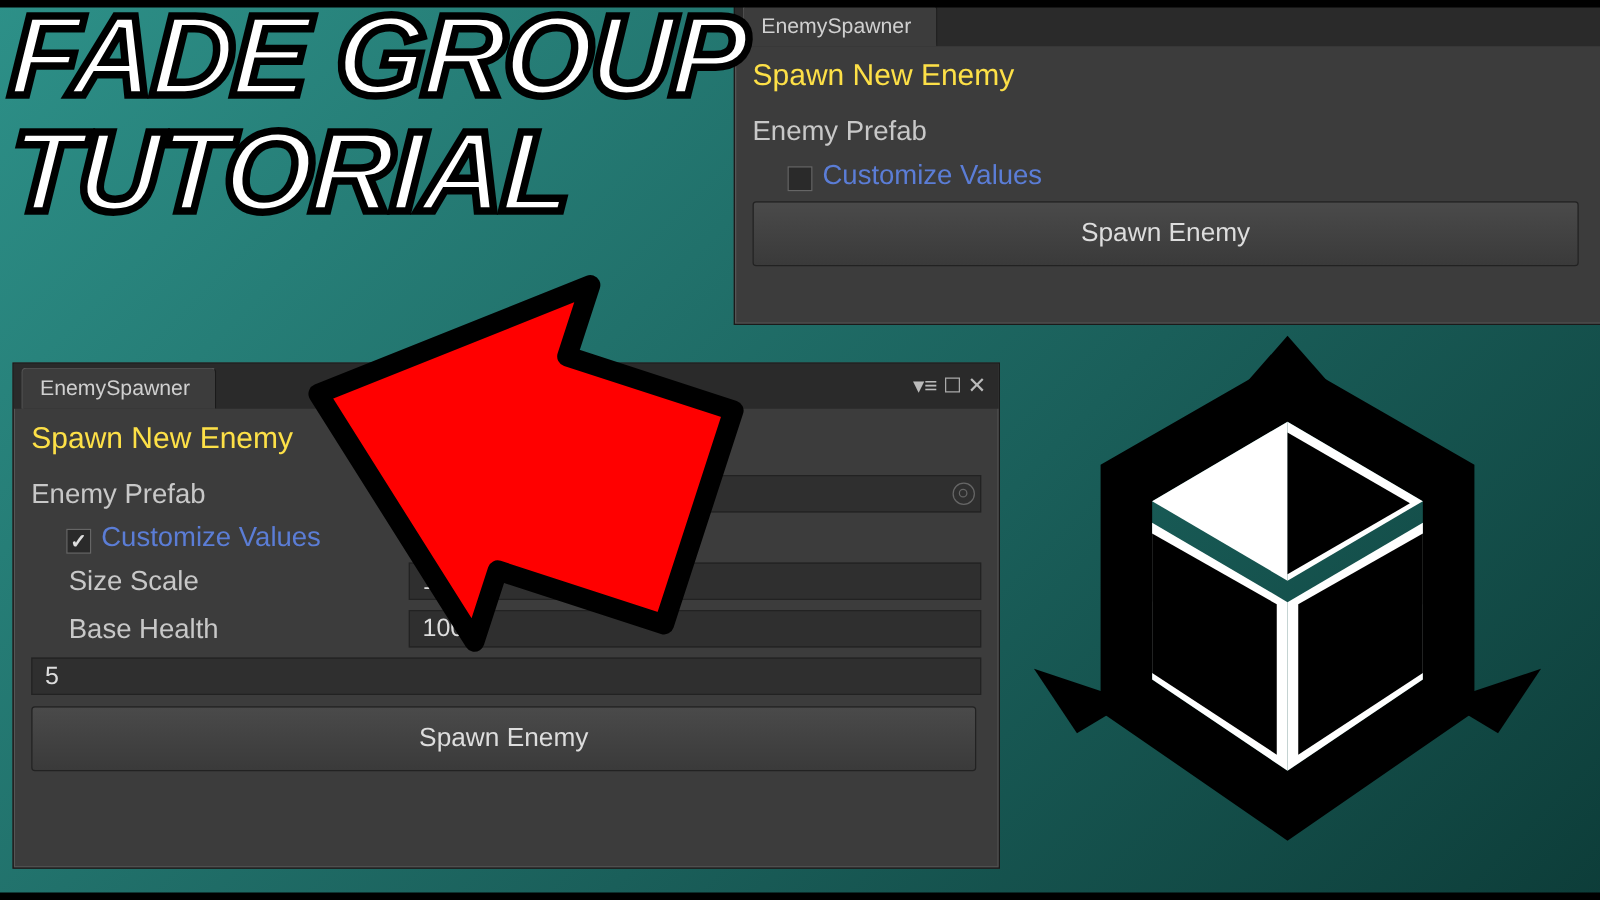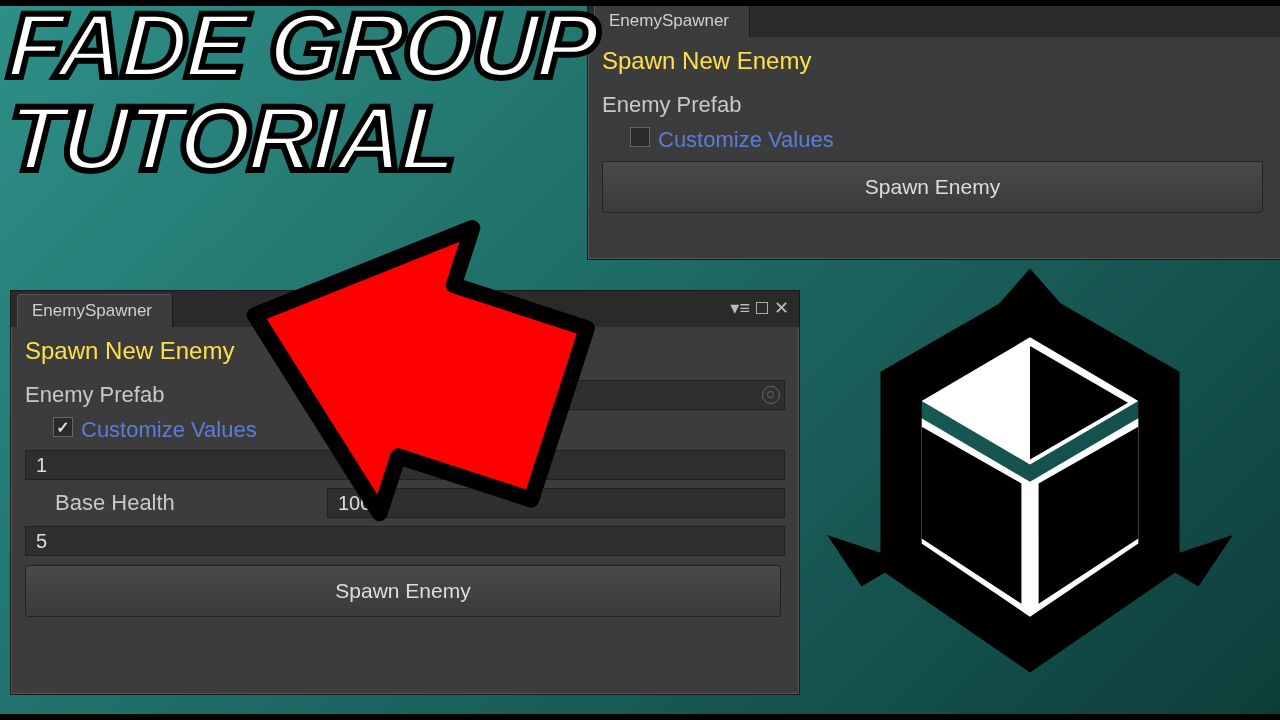--- a/index.html
+++ b/index.html
@@ -169,21 +169,21 @@
   }
   .checkbox.checked::after {
     content: "✓";
     color: #ddd;
     font-size: 16px;
     font-weight: bold;
   }
 
   .cust-row {
     display: flex;
-    align-items: flex-start;
+    align-items: flex-end;
     margin-bottom: 6px;
     padding-left: 28px;
   }
   .cust-label {
     color: #5b7dd6;
     font-size: 22px;
   }
 
   .spawn-btn {
     margin-top: 8px;
@@ -277,20 +277,21 @@
         <span class="object-picker"></span>
       </div>
     </div>
 
     <div class="cust-row">
       <div class="checkbox checked"></div>
       <div class="cust-label">Customize Values</div>
     </div>
 
     <div class="field-row">
+      <div class="field-label indent">Size Scale</div>
       <input class="num-field" value="1" style="">
     </div>
     <div class="field-row">
       <div class="field-label indent">Base Health</div>
       <input class="num-field" value="100" style="">
     </div>
     <div class="field-row">
       <input class="num-field" value="5" style="">
     </div>
 

